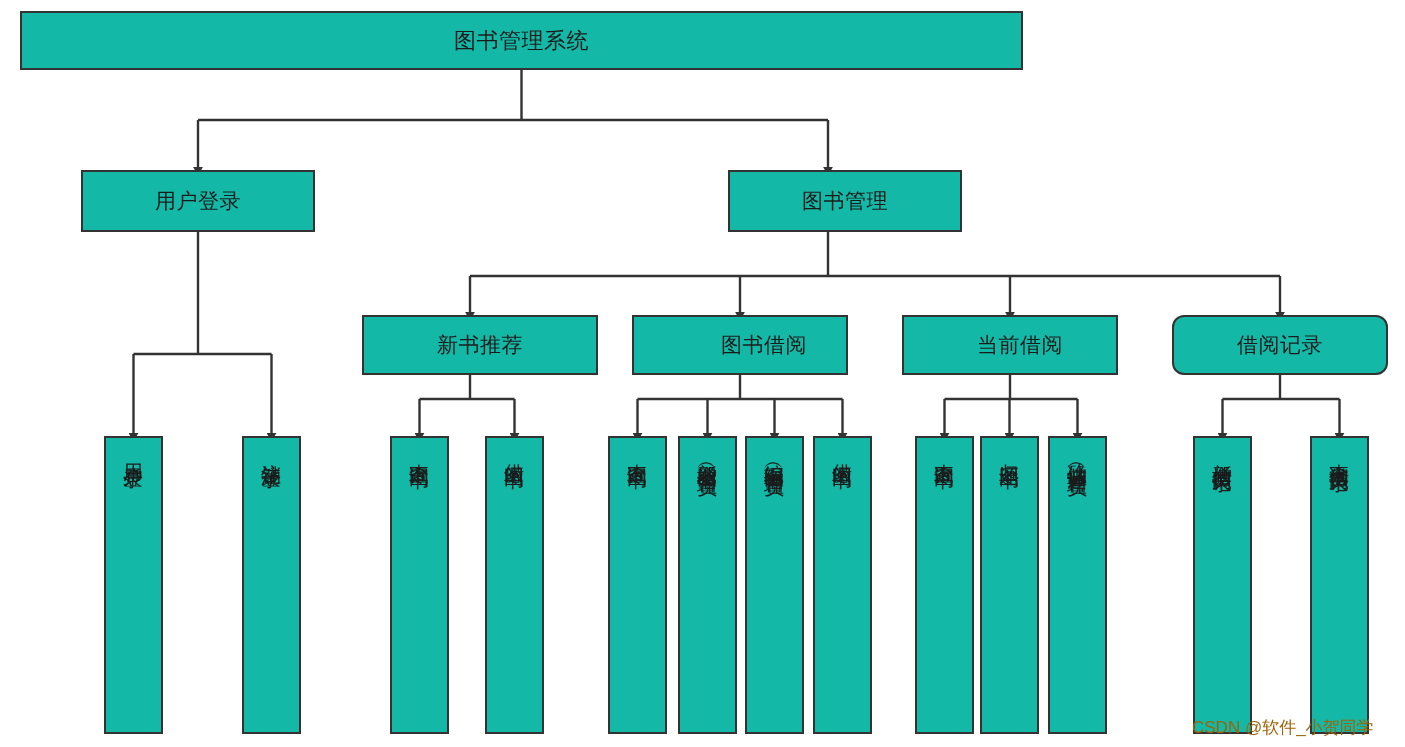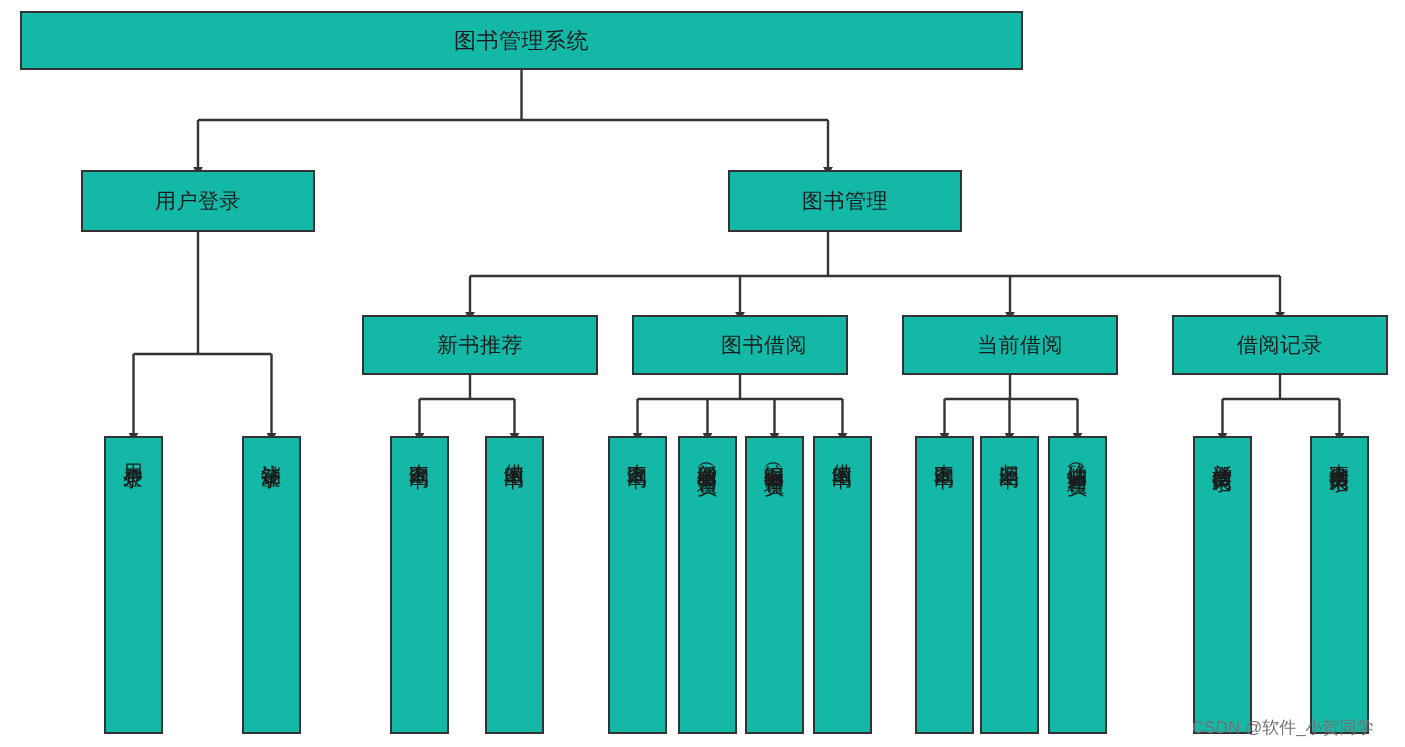--- a/index.html
+++ b/index.html
@@ -62,21 +62,21 @@
     font-size: 20px;
     letter-spacing: 2px;
     line-height: 1;
     max-height: 278px;
   }
   .node.vert.tall .lbl {
     max-height: 282px;
   }
   .watermark {
     position: absolute;
-    color: #737373;
+    color: #a16207;
     font-size: 17px;
     white-space: nowrap;
     z-index: 5;
     font-family: "Liberation Sans", "DejaVu Sans", sans-serif;
   }
 </style>
 </head>
 <body>
 
 <div id="canvas">
@@ -135,21 +135,21 @@
       </div>
       <div class="node horiz" style="left: 362px; top: 315px; width: 236px; height: 60px;">
         <span class="lbl">新书推荐</span>
       </div>
       <div class="node horiz" style="left: 632px; top: 315px; width: 216px; height: 60px; padding-left: 48px;">
         <span class="lbl">图书借阅</span>
       </div>
       <div class="node horiz" style="left: 902px; top: 315px; width: 216px; height: 60px; padding-left: 20px;">
         <span class="lbl">当前借阅</span>
       </div>
-      <div class="node horiz" style="left: 1172px; top: 315px; width: 216px; height: 60px;">
+      <div class="node horiz" style="left: 1172px; top: 315px; width: 216px; height: 60px; border-radius: 12px;">
         <span class="lbl">借阅记录</span>
       </div>
       <div class="node vert" style="left: 104px; top: 436px; width: 59px; height: 298px;">
         <span class="lbl">用户登录</span>
       </div>
       <div class="node vert" style="left: 242px; top: 436px; width: 59px; height: 298px;">
         <span class="lbl">注销登录</span>
       </div>
       <div class="node vert" style="left: 390px; top: 436px; width: 59px; height: 298px;">
         <span class="lbl">查询图书</span>

